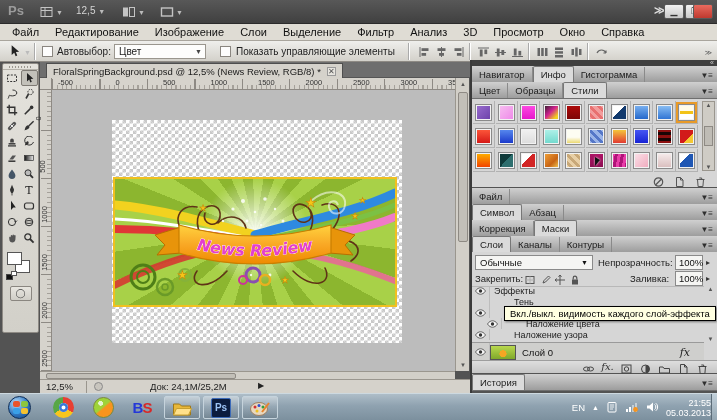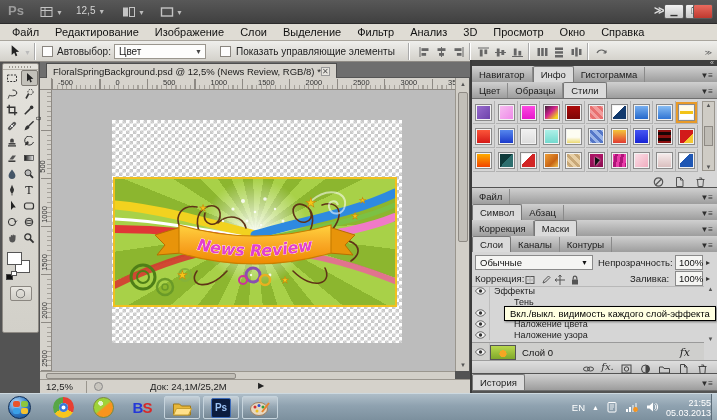--- a/index.html
+++ b/index.html
@@ -34,21 +34,21 @@
   #tools-grid{display:grid;grid-template-columns:17px 17px;justify-content:center}
   .tool{width:17px;height:16px;display:flex;align-items:center;justify-content:center}
   .tool.sel{background:#c3c1ba;border:1px solid #7e7a74;border-radius:2px}
   #tp-colors{position:relative;height:34px;margin-top:4px}
   .csw{position:absolute;width:15px;height:13px;background:#fff;border:1px solid #555}
   #csw-mini{position:absolute;left:3px;top:24px;width:7px;height:6px;background:#111;border:1px solid #444}
   #csw-mini2{position:absolute;left:8px;top:21px;width:6px;height:5px;background:#fff;border:1px solid #555}
   #maskbtn{margin:2px auto 0;width:22px;height:15px;border:1px solid #8a8680;border-radius:2px;background:linear-gradient(#e8e6e0,#d0cec7);text-align:center;line-height:13px;font-size:9px;color:#444}
   
   #doc-tabstrip{left:40px;top:62px;width:430px;height:16px;background:#6e6e6e;border-bottom:1px solid #555}
-  #doc-tab{left:46px;top:63px;height:15px;background:#d5d2cb;border:1px solid #4e4e4e;border-bottom:none;font-size:9.5px;color:#1a1a1a;padding:1px 6px 0 6px;display:flex;gap:0;align-items:center}
+  #doc-tab{left:46px;top:63px;height:15px;background:#d5d2cb;border:1px solid #4e4e4e;border-bottom:none;font-size:9.5px;color:#1a1a1a;padding:1px 6px 0 6px;display:flex;gap:6px;align-items:center}
   #doc-tab .x{font-size:8px;color:#555;border:1px solid #999;background:#e6e4de;width:9px;height:9px;line-height:7px;text-align:center}
   #ruler-corner{left:40px;top:78px;width:12px;height:12px;background:#d6d3cc;border-right:1px solid #8e8a84;border-bottom:1px solid #8e8a84}
   #hruler{left:52px;top:78px;width:403px;height:12px;background:#d6d3cc;border-bottom:1px solid #8e8a84;
     background-image:repeating-linear-gradient(90deg,#8e8a84 0 1px,transparent 1px 47.5px),repeating-linear-gradient(90deg,#a5a19a 0 1px,transparent 1px 4.75px);
     background-size:100% 10px,100% 4px;background-position:bottom left,bottom left;background-repeat:no-repeat}
   .hlab{position:absolute;top:0;font-size:7.5px;color:#333}
   #vruler{left:40px;top:90px;width:12px;height:281px;background:#d6d3cc;border-right:1px solid #8e8a84;
     background-image:repeating-linear-gradient(0deg,#8e8a84 0 1px,transparent 1px 48px),repeating-linear-gradient(0deg,#a5a19a 0 1px,transparent 1px 4.8px);
     background-size:10px 100%,4px 100%;background-position:top right,top right;background-repeat:no-repeat}
   .vlab{position:absolute;left:-4px;font-size:7.5px;color:#333;transform:rotate(-90deg)}
@@ -636,21 +636,21 @@
     <span class="t">Каналы</span>
     <span class="t">Контуры</span>
     <span class="pmenu">▼≡</span>
   </div>
 
 <div id="layers-panel" class="abs">
   <div class="combo" style="left:3px;top:3px;width:118px;height:15px"><span>Обычные</span><span style="position:absolute;right:4px;top:3px;font-size:7px">▼</span></div>
   <span class="lp-label" style="left:126px;top:5px">Непрозрачность:</span>
   <div class="valbox" style="left:203px;top:3px;width:28px;height:15px">100%</div>
   <span class="spin" style="left:234px;top:6px">▸</span>
-  <span class="lp-label" style="left:3px;top:21px">Коррекция:</span>
+  <span class="lp-label" style="left:3px;top:21px">Закрепить:</span>
   <span class="lockic" style="left:52px"><svg width="12" height="12" viewBox="0 0 12 12">
         <rect x="2" y="2.5" width="8" height="7" fill="none" stroke="#555"></rect>
         <path d="M2,6 h8 M6,2.5 v7" stroke="#b0b0b0"></path>
       </svg></span>
   <span class="lockic" style="left:67px"><svg width="12" height="12" viewBox="0 0 12 12">
         <path d="M9.5,2 L5,6.5 L4,9 L6.5,8 L11,3.5 Z" fill="none" stroke="#555"></path>
       </svg></span>
   <span class="lockic" style="left:82px"><svg width="12" height="12" viewBox="0 0 12 12">
         <path d="M6,1 V11 M1,6 H11 M6,1 L4.5,2.8 M6,1 L7.5,2.8 M1,6 L2.8,4.5 M1,6 L2.8,7.5" fill="none" stroke="#555"></path>
       </svg></span>
@@ -677,21 +677,21 @@
       </div>
       <div class="fxrow" style="top: 20px;">
         <span class="eyebox">
           <svg width="11" height="8" viewBox="0 0 11 8">
             <path d="M0.5,4 C2,1.5 4,0.8 5.5,0.8 C7,0.8 9,1.5 10.5,4 C9,6.5 7,7.2 5.5,7.2 C4,7.2 2,6.5 0.5,4 Z" fill="#f6f6f6" stroke="#444" stroke-width="0.8"></path>
             <circle cx="5.5" cy="4" r="1.7" fill="#333"></circle>
           </svg>
         </span>
         <span class="fxlab" style="padding-left: 24px;">Внешнее свечение</span>
       </div>
-      <div class="fxrow" style="top: 31px;">
+      <div class="fxrow" style="top: 31px; padding-left: 12px;">
         <span class="eyebox">
           <svg width="11" height="8" viewBox="0 0 11 8">
             <path d="M0.5,4 C2,1.5 4,0.8 5.5,0.8 C7,0.8 9,1.5 10.5,4 C9,6.5 7,7.2 5.5,7.2 C4,7.2 2,6.5 0.5,4 Z" fill="#f6f6f6" stroke="#444" stroke-width="0.8"></path>
             <circle cx="5.5" cy="4" r="1.7" fill="#333"></circle>
           </svg>
         </span>
         <span class="fxlab" style="padding-left: 24px;">Наложение цвета</span>
       </div>
       <div class="fxrow" style="top: 42px;">
         <span class="eyebox">

